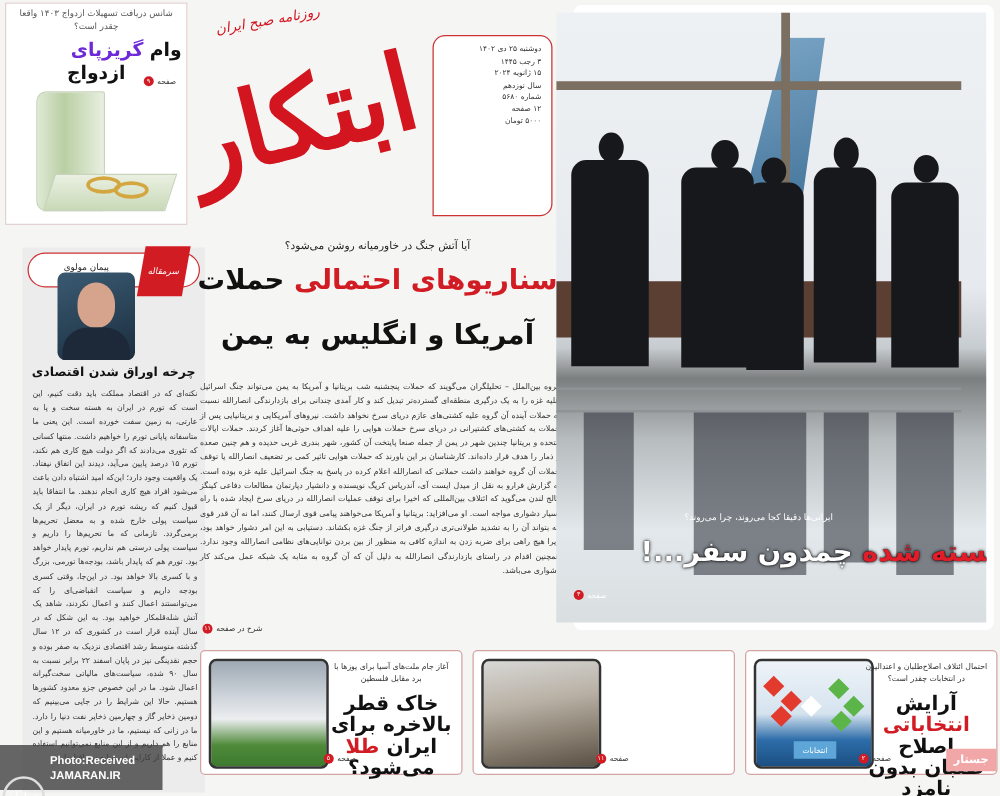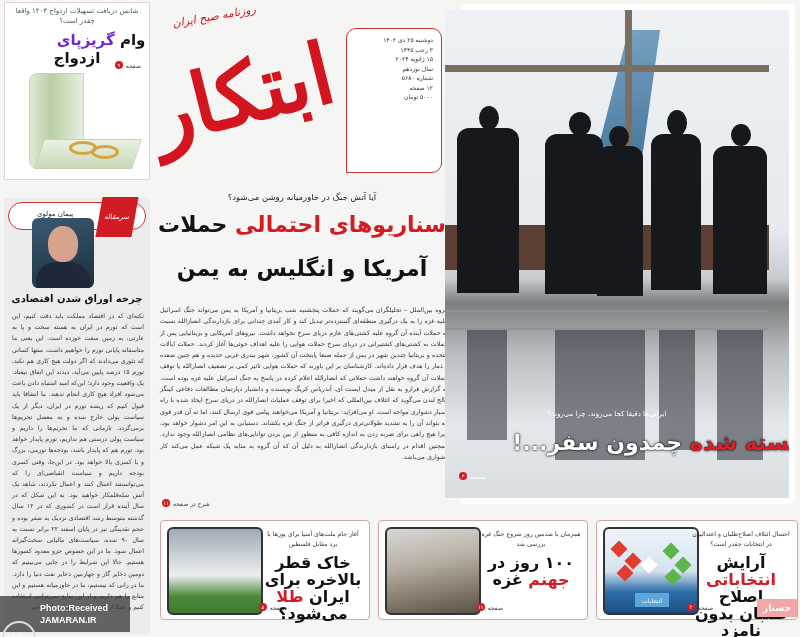--- a/index.html
+++ b/index.html
@@ -15,21 +15,21 @@
   .marriage-title { font-size: 15px; font-weight: bold; text-align: center; margin-top: 4px; color: #111; }
   .marriage-title .red { color: #6d28d9; margin-left: 48px; }
   .page-ref { display: flex; align-items: center; gap: 3px; font-size: 6px; color: #333; }
   .page-ref .dot { width: 8px; height: 8px; border-radius: 50%; background: #d21c24; color: #fff; font-size: 5px; display: flex; align-items: center; justify-content: center; }
   .marriage-ref { position: absolute; right: 8px; top: 58px; }
   .money-img { position: absolute; left: 14px; top: 70px; width: 120px; height: 100px; }
   .money-stack { position: absolute; left: 10px; top: 0; width: 55px; height: 96px; background: linear-gradient(90deg, #dfe9d4, #b9cfa4 40%, #e9efe0); border-radius: 8px 2px 2px 8px; border: 1px solid #c7d4bb; }
   .money-flat { position: absolute; left: 20px; top: 66px; width: 98px; height: 30px; background: linear-gradient(180deg, #eaf0e2, #c9d9b8); transform: skewX(-18deg); border: 1px solid #c7d4bb; }
   .ring { position: absolute; width: 28px; height: 14px; border: 3px solid #d4a640; border-radius: 50%; }
 
-  .op-box { position: absolute; left: 4px; top: 198px; width: 146px; height: 436px; background: #ececec; }
+  .op-box { position: absolute; left: 18px; top: 198px; width: 146px; height: 436px; background: #ececec; }
   .op-header { position: absolute; left: 4px; top: 4px; width: 138px; height: 28px; background: #fff; border: 1px solid #c33; border-radius: 14px; }
   .op-author { position: absolute; left: 28px; top: 7px; font-size: 7px; color: #222; }
   .op-tag { position: absolute; right: 10px; top: -6px; width: 36px; height: 40px; background: #d21c24; color: #fff; font-size: 7px; display: flex; align-items: center; justify-content: center; transform: skewX(-10deg); }
   .op-photo { position: absolute; left: 28px; top: 20px; width: 62px; height: 70px; background: linear-gradient(160deg, #3a5a72, #1b2e3e); border-radius: 6px; overflow: hidden; }
   .op-face { position: absolute; left: 16px; top: 8px; width: 30px; height: 36px; background: #d6a48c; border-radius: 48% 48% 44% 44%; }
   .op-suit { position: absolute; left: 4px; top: 44px; width: 54px; height: 30px; background: #1d2838; border-radius: 20px 20px 0 0; }
   .op-title { position: absolute; top: 95px; left: 0; width: 146px; text-align: center; font-size: 10px; font-weight: bold; color: #111; }
   .op-body { position: absolute; top: 112px; left: 8px; width: 132px; font-size: 6.2px; line-height: 11.2px; color: #333; text-align: justify; }
   .photo-credit { position: absolute; left: 0; top: 596px; width: 130px; height: 36px; background: rgba(60,60,60,0.78); display: flex; align-items: center; direction: ltr; }
   .credit-logo { width: 34px; height: 34px; border-radius: 50%; border: 2px solid #ddd; margin-left: 2px; color: #fff; font-size: 9px; display: flex; align-items: center; justify-content: center; margin-top: 48px; }
@@ -206,27 +206,20 @@
         </div>
       </div>
       <div class="page-ref teaser-ref">
         <span class="dot">۵</span>
         <span>صفحه</span>
       </div>
     </div>
 
     <div class="teaser" style="left:218px;width:210px;">
       <div class="teaser-img rubble-img"></div>
-      <div class="teaser-text">
-        <div class="teaser-kicker">همزمان با صدمین روز شروع جنگ غزه بررسی شد</div>
-        <div class="teaser-title">
-          <div>۱۰۰ روز در</div>
-          <div><span class="red">جهنم</span><span> غزه</span></div>
-        </div>
-      </div>
       <div class="page-ref teaser-ref">
         <span class="dot">۱۱</span>
         <span>صفحه</span>
       </div>
     </div>
 
     <div class="teaser" style="left:436px;width:202px;">
       <div class="teaser-img ballot-img">
         <div class="sq" style="left:8px;top:14px;background:#e23b2e;"></div>
         <div class="sq" style="left:22px;top:26px;background:#e23b2e;"></div>

